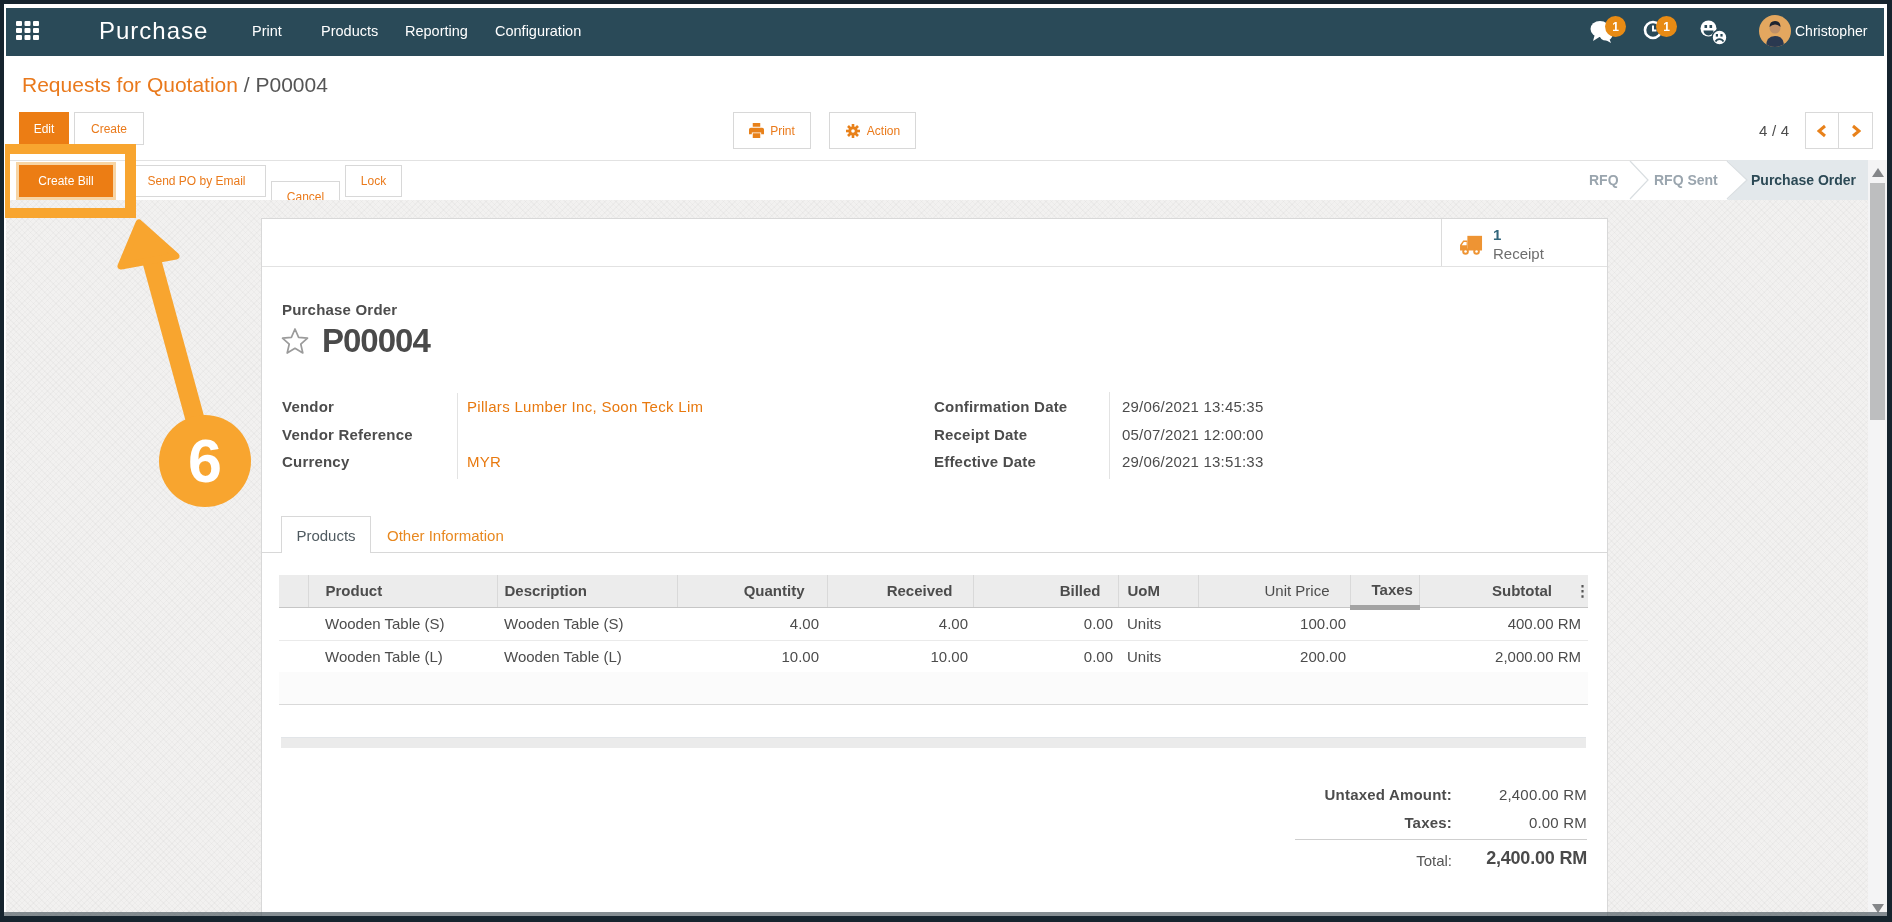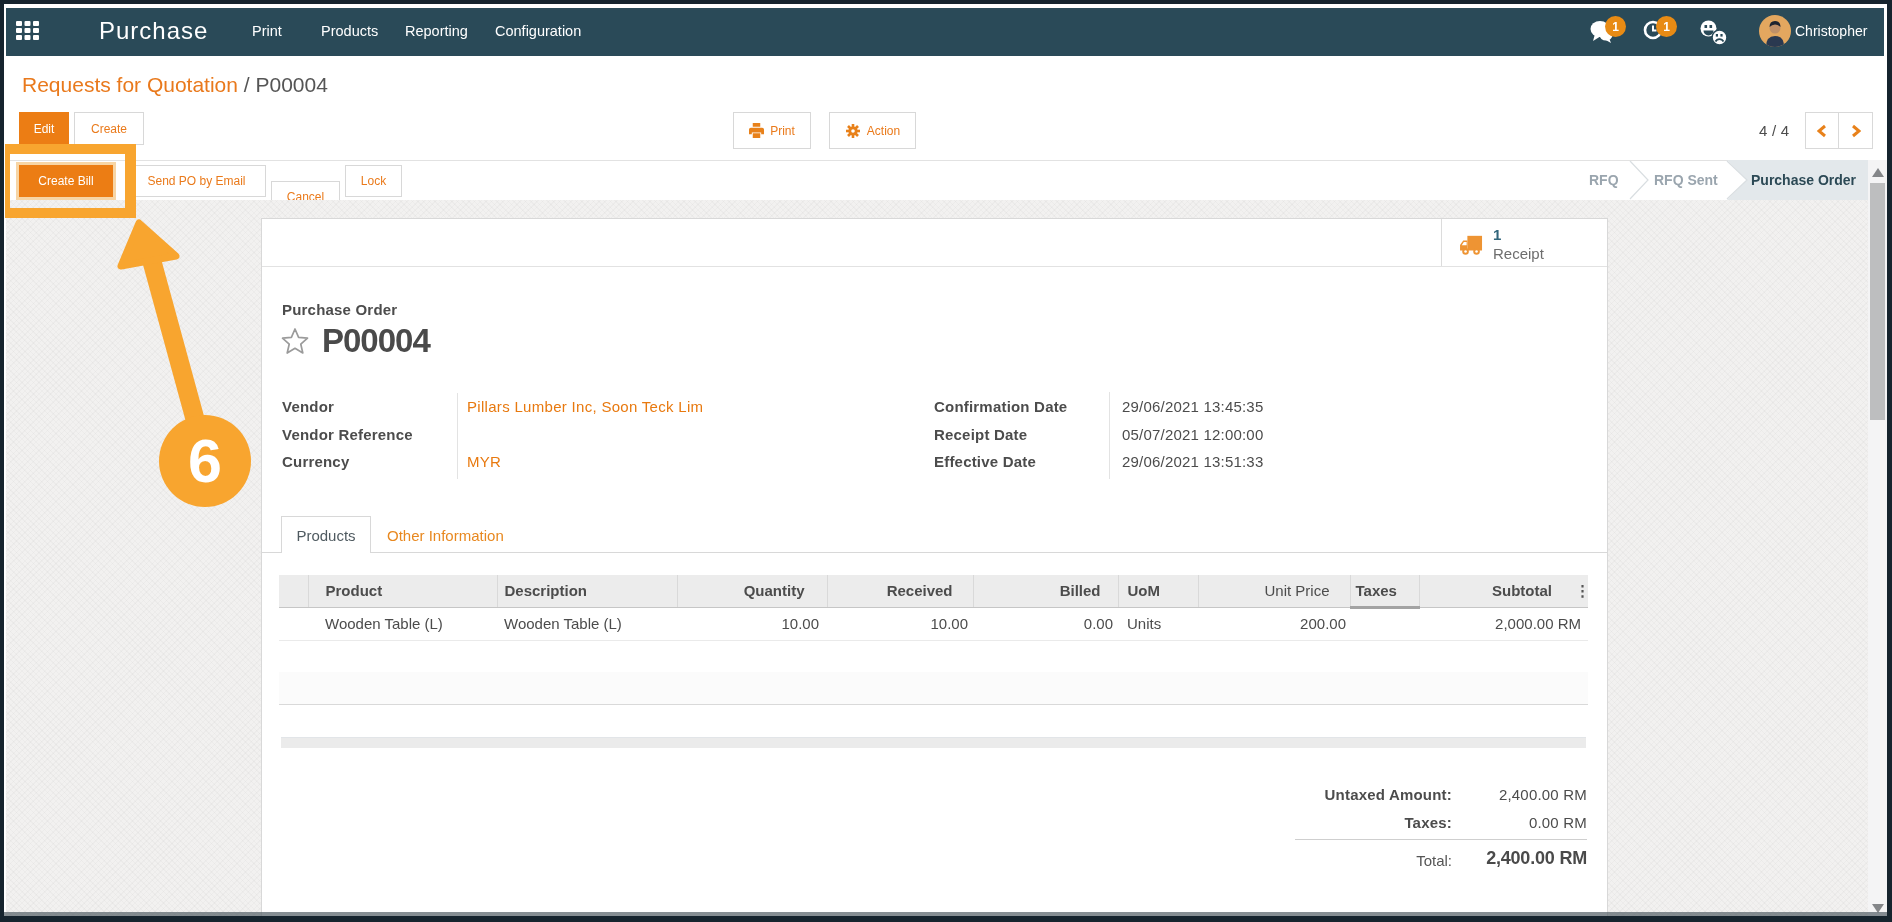--- a/index.html
+++ b/index.html
@@ -211,25 +211,37 @@
       <thead>
         <tr style="height:32px; background:#ececec;">
           <th style="border-bottom:1px solid #c6c6c6;"></th>
           <th style="border-bottom:1px solid #c6c6c6; border-left:1px solid #d9d9d9; text-align:left; padding-left:17px; font-weight:bold;">Product</th>
           <th style="border-bottom:1px solid #c6c6c6; border-left:1px solid #d9d9d9; text-align:left; padding-left:7px; font-weight:bold;">Description</th>
           <th style="border-bottom:1px solid #c6c6c6; border-left:1px solid #d9d9d9; text-align:right; padding-right:22px; font-weight:bold;">Quantity</th>
           <th style="border-bottom:1px solid #c6c6c6; border-left:1px solid #d9d9d9; text-align:right; padding-right:20px; font-weight:bold;">Received</th>
           <th style="border-bottom:1px solid #c6c6c6; border-left:1px solid #d9d9d9; text-align:right; padding-right:17px; font-weight:bold;">Billed</th>
           <th style="border-bottom:1px solid #c6c6c6; border-left:1px solid #d9d9d9; text-align:left; padding-left:9px; font-weight:bold;">UoM</th>
           <th style="border-bottom:1px solid #c6c6c6; border-left:1px solid #d9d9d9; text-align:right; padding-right:20px; font-weight:normal;">Unit Price</th>
-          <th style="border-bottom:3px solid #a3a3a3; border-left:1px solid #d9d9d9; text-align:left; padding-left:5px; font-weight:bold;">Taxes</th>
+          <th style="border-bottom:5px solid #a3a3a3; border-left:1px solid #d9d9d9; text-align:left; padding-left:21px; font-weight:bold;">Taxes</th>
           <th style="border-bottom:1px solid #c6c6c6; border-left:1px solid #d9d9d9; text-align:right; padding-right:36px; font-weight:bold;">Subtotal</th>
         </tr>
       </thead>
       <tbody>
+        <tr style="height:33px;">
+          <td style="border-bottom:1px solid #eaeaea;"></td>
+          <td style="border-bottom:1px solid #eaeaea; padding-left:17px;">Wooden Table (S)</td>
+          <td style="border-bottom:1px solid #eaeaea; padding-left:7px;">Wooden Table (S)</td>
+          <td style="border-bottom:1px solid #eaeaea; text-align:right; padding-right:8px;">4.00</td>
+          <td style="border-bottom:1px solid #eaeaea; text-align:right; padding-right:5px;">4.00</td>
+          <td style="border-bottom:1px solid #eaeaea; text-align:right; padding-right:5px;">0.00</td>
+          <td style="border-bottom:1px solid #eaeaea; padding-left:9px;">Units</td>
+          <td style="border-bottom:1px solid #eaeaea; text-align:right; padding-right:4px;">100.00</td>
+          <td style="border-bottom:1px solid #eaeaea;"></td>
+          <td style="border-bottom:1px solid #eaeaea; text-align:right; padding-right:7px;">400.00 RM</td>
+        </tr>
         <tr style="height:33px;">
           <td style="border-bottom:1px solid #eaeaea;"></td>
           <td style="border-bottom:1px solid #eaeaea; padding-left:17px;">Wooden Table (L)</td>
           <td style="border-bottom:1px solid #eaeaea; padding-left:7px;">Wooden Table (L)</td>
           <td style="border-bottom:1px solid #eaeaea; text-align:right; padding-right:8px;">10.00</td>
           <td style="border-bottom:1px solid #eaeaea; text-align:right; padding-right:5px;">10.00</td>
           <td style="border-bottom:1px solid #eaeaea; text-align:right; padding-right:5px;">0.00</td>
           <td style="border-bottom:1px solid #eaeaea; padding-left:9px;">Units</td>
           <td style="border-bottom:1px solid #eaeaea; text-align:right; padding-right:4px;">200.00</td>
           <td style="border-bottom:1px solid #eaeaea;"></td>

